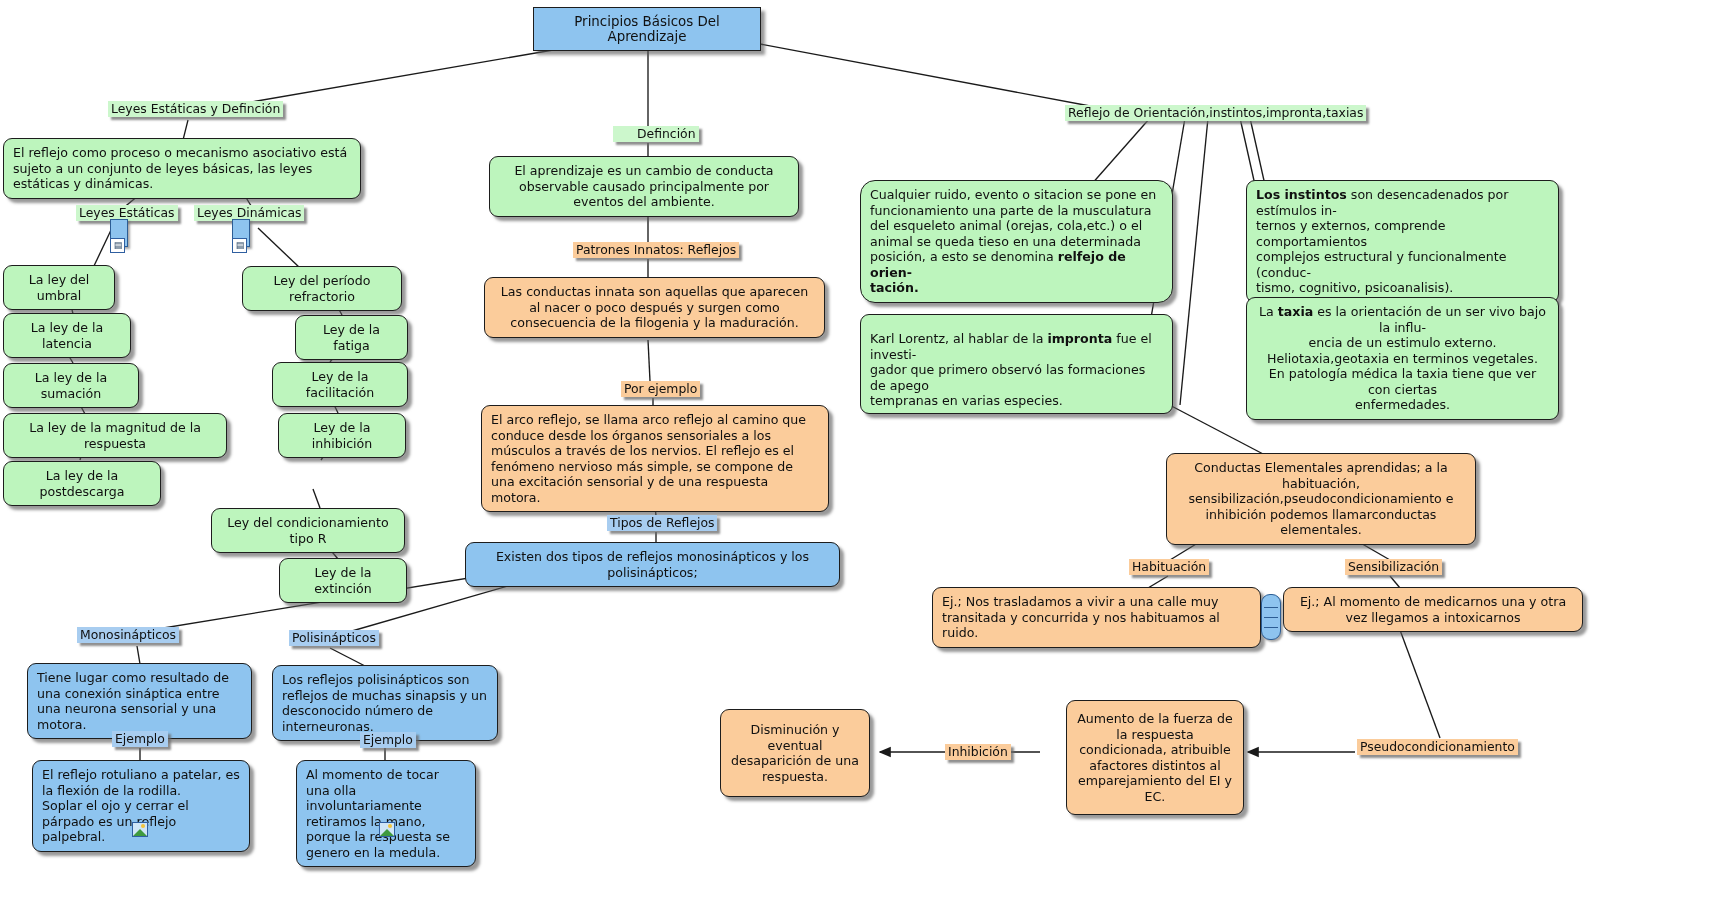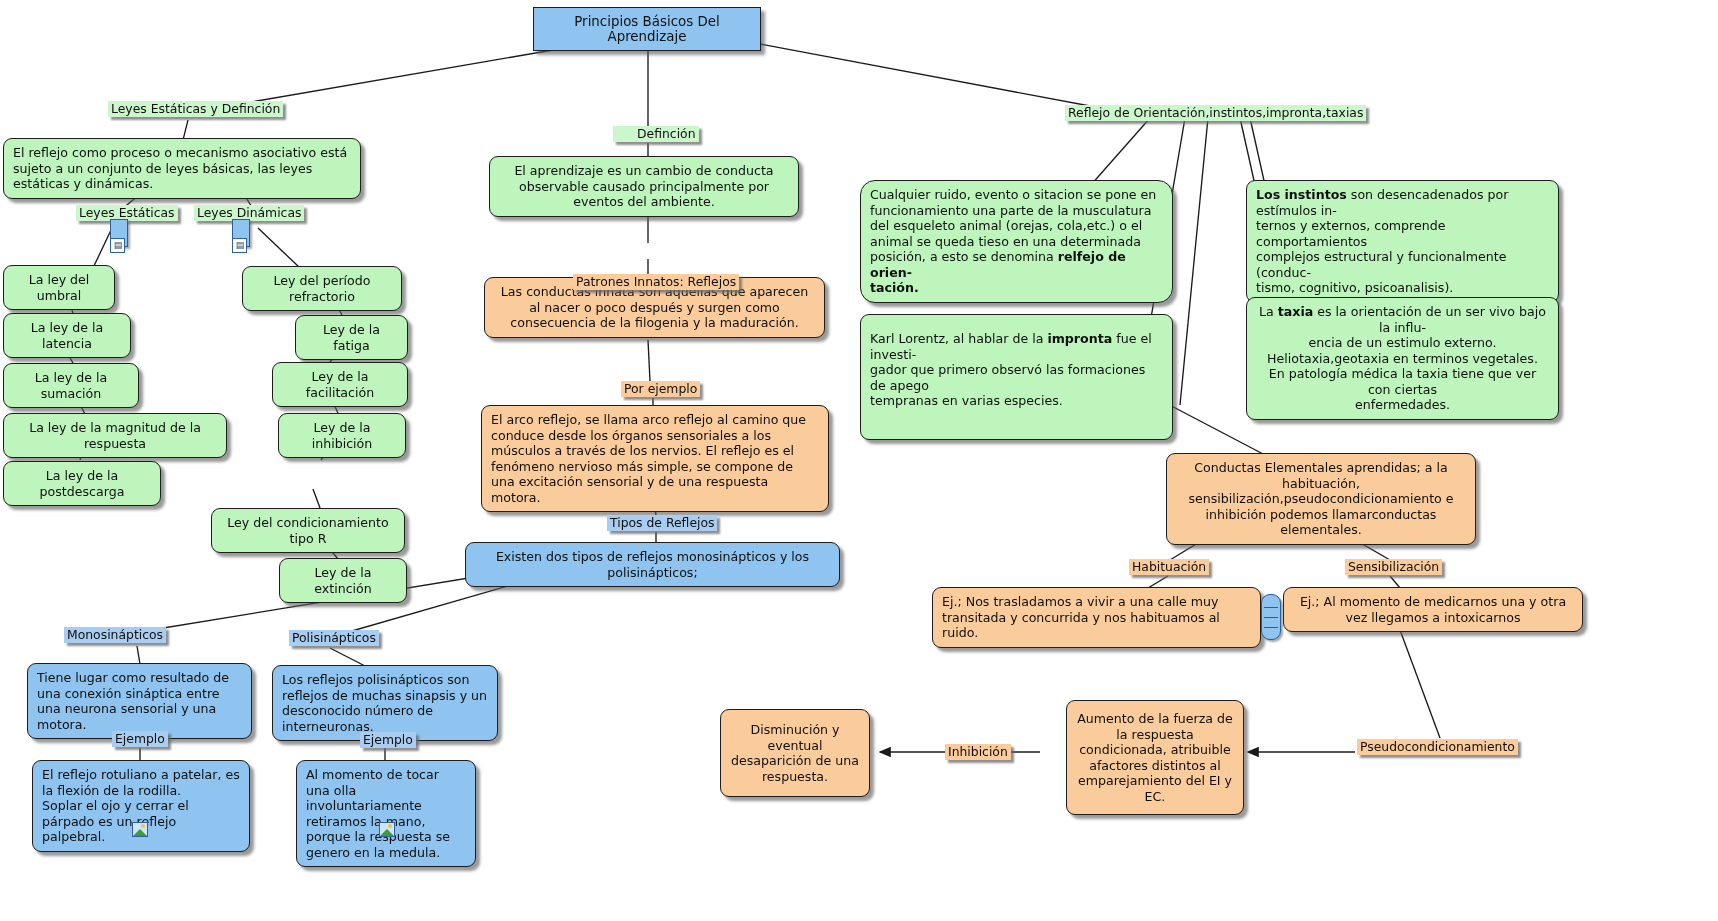--- a/index.html
+++ b/index.html
@@ -206,33 +206,33 @@
   <div class="node green ctr" style="left:295px;top:315px;width:113px;">Ley de la fatiga</div>
   <div class="node green ctr" style="left:272px;top:362px;width:136px;">Ley de la facilitación</div>
   <div class="node green ctr" style="left:278px;top:413px;width:128px;">Ley de la inhibición</div>
   <div class="node green ctr" style="left:211px;top:508px;width:194px;">Ley del condicionamiento tipo R</div>
   <div class="node green ctr" style="left:279px;top:558px;width:128px;">Ley de la extinción</div>
 
   <div class="lbl green" style="left:613px;top:126px;padding-left:24px;">Definción</div>
 
   <div class="node green ctr" style="left:489px;top:156px;width:310px;">El aprendizaje es un cambio de conducta observable causado principalmente por eventos del ambiente.</div>
 
-  <div class="lbl orange" style="left:573px;top:242px;margin-top:32px;">Patrones Innatos: Reflejos</div>
+  <div class="lbl orange" style="left:573px;top:242px;">Patrones Innatos: Reflejos</div>
 
   <div class="node orange ctr" style="left:484px;top:277px;width:341px;">Las conductas innata son aquellas que aparecen al nacer o poco después y surgen como consecuencia de la filogenia y la maduración.</div>
 
   <div class="lbl orange" style="left:621px;top:381px;">Por ejemplo</div>
 
   <div class="node orange" style="left:481px;top:405px;width:348px;">El arco reflejo, se llama arco reflejo al camino que conduce desde los órganos sensoriales a los músculos a través de los nervios. El reflejo es el fenómeno nervioso más simple, se compone de una excitación sensorial y de una respuesta motora.</div>
 
   <div class="lbl blue" style="left:607px;top:515px;">Tipos de Reflejos</div>
 
   <div class="node blue ctr" style="left:465px;top:542px;width:375px;">Existen dos tipos de reflejos monosinápticos y los polisinápticos;</div>
 
-  <div class="lbl blue" style="left:64px;top:627px;">Monosinápticos</div>
+  <div class="lbl blue" style="left:77px;top:627px;">Monosinápticos</div>
   <div class="lbl blue" style="left:289px;top:630px;">Polisinápticos</div>
 
   <div class="node blue" style="left:27px;top:663px;width:225px;">Tiene lugar como resultado de una conexión sináptica entre una neurona sensorial y una motora.</div>
   <div class="node blue" style="left:272px;top:665px;width:226px;">Los reflejos polisinápticos son reflejos de muchas sinapsis y un desconocido número de interneuronas.</div>
 
   <div class="lbl blue" style="left:112px;top:731px;">Ejemplo</div>
   <div class="lbl blue" style="left:360px;top:732px;">Ejemplo</div>
 
   <div class="node blue" style="left:32px;top:760px;width:218px;white-space:pre-line;">El reflejo rotuliano a patelar, es la flexión de la rodilla.
 Soplar el ojo y cerrar el párpado es un reflejo palpebral.</div>
@@ -256,21 +256,21 @@
      tación.</b>
   </div>
 
   <div class="node green" style="left:1246px;top:180px;width:313px;">
     <b>Los instintos</b><span style="white-space:pre-line;"> son desencadenados por estímulos in-
 ternos y externos, comprende comportamientos
 complejos estructural y funcionalmente (conduc-
 tismo, cognitivo, psicoanalisis).</span>
   </div>
 
-  <div class="node green" style="left:860px;top:314px;width:313px;padding-top:16px;padding-bottom:30px;">
+  <div class="node green" style="left:860px;top:314px;width:313px;padding-top:16px;padding-bottom:4px;">
     <span>Karl Lorentz, al hablar de la </span><b>impronta</b><span style="white-space:pre-line;"> fue el investi-
 gador que primero observó las formaciones de  apego
  tempranas en varias especies.</span>
   </div>
 
   <div class="node green ctr" style="left:1246px;top:297px;width:313px;">
     <span>La </span><b>taxia</b><span style="white-space:pre-line;"> es la orientación de un ser vivo bajo la influ-
 encia de un estimulo externo.
 Heliotaxia,geotaxia en terminos vegetales.
 En patología médica la taxia tiene que ver con ciertas

